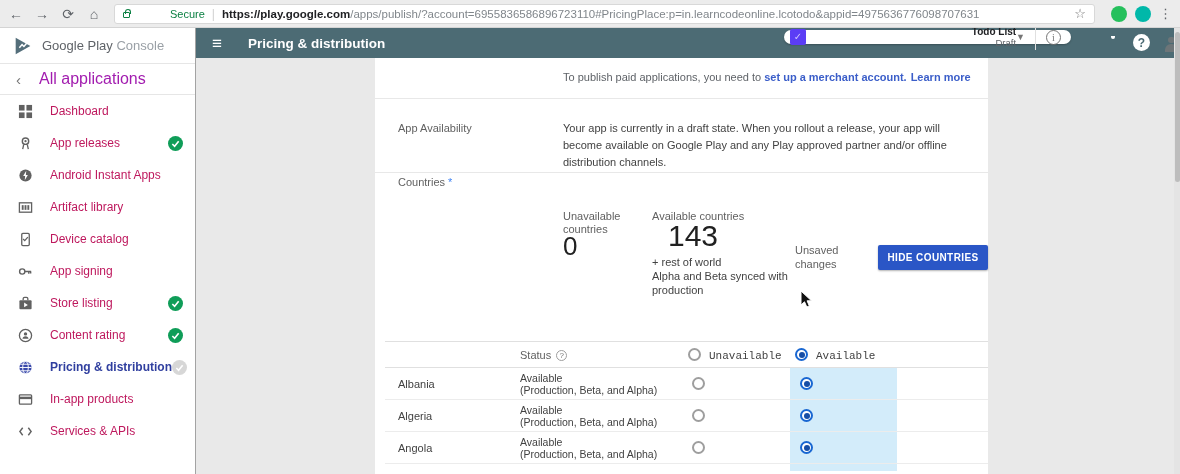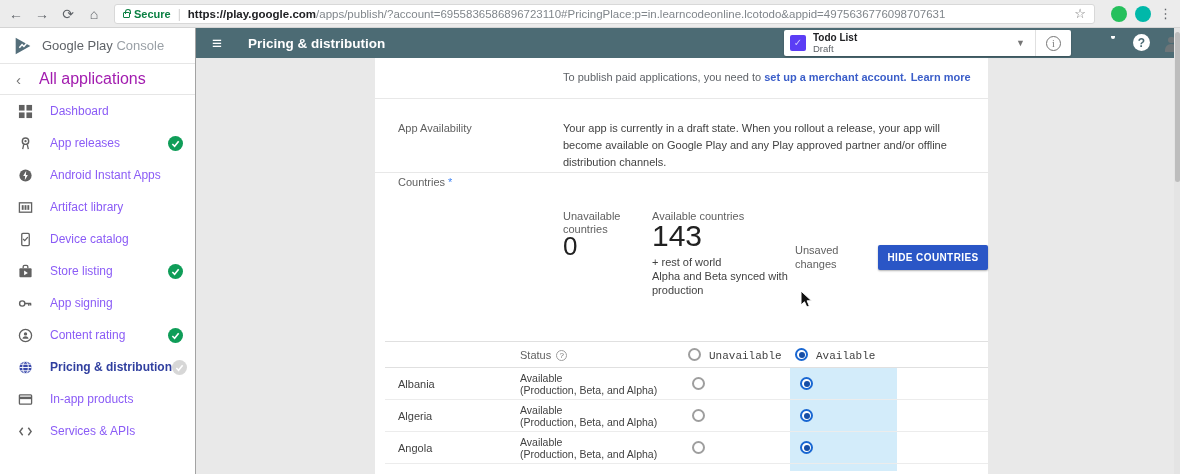--- a/index.html
+++ b/index.html
@@ -6,21 +6,21 @@
   html,body { width:1180px; height:474px; overflow:hidden;
     font-family:"Liberation Sans", sans-serif; background:#e9e9e9; }
 
   
   #browser-bar { position:absolute; top:0; left:0; width:1180px; height:28px;
     background:#ececec; border-bottom:1px solid #d4d4d4; display:flex; align-items:center; z-index:50;}
   .nav-ico { width:20px; height:20px; display:flex; align-items:center; justify-content:center;
     color:#5f6368; font-size:14px; margin-left:6px; cursor:pointer; }
   #omnibox { flex:1; height:20px; margin:0 8px 0 10px; background:#fff; border:1px solid #d8d8d8;
     border-radius:3px; display:flex; align-items:center; padding:0 8px; overflow:hidden; white-space:nowrap; }
-  #secure-chip { color:#0b8043; font-size:11px; font-weight:bold; display:flex; align-items:center; }
+  #secure-chip { color:#0b8043; font-size:11px; font-weight:normal; display:flex; align-items:center;gap:36px; }
   .lock { display:inline-block; width:7px; height:6px; border:1.5px solid #0b8043; border-radius:1px;
     position:relative; margin-right:4px; margin-top:2px; }
   .lock:before { content:""; position:absolute; top:-4px; left:0.5px; width:4px; height:4px;
     border:1.5px solid #0b8043; border-bottom:none; border-radius:3px 3px 0 0; }
   .omni-sep { color:#d0d0d0; margin:0 7px; font-size:12px; }
   #url-text { font-size:11.5px; color:#202124; overflow:hidden; text-overflow:ellipsis; flex:1;}
   #url-text .path { color:#80868b; }
   .star { color:#757575; font-size:13px; margin-left:6px; cursor:pointer;}
   .ext-ico { width:16px; height:16px; border-radius:50%; margin-left:8px; cursor:pointer; }
   #menu-dots { color:#5f6368; font-size:13px; margin:0 8px; letter-spacing:0; cursor:pointer;}
@@ -32,37 +32,37 @@
   #logo-row svg { flex:none; }
   #logo-text { font-size:13px; color:#5f6368; margin-left:8px; white-space:nowrap; }
   #logo-text .lite { color:#9aa0a6; }
   #back-row { height:31px; display:flex; align-items:center; padding-left:16px;
     border-bottom:1px solid #e6e6e6; cursor:pointer; }
   #back-row .chev { color:#757575; font-size:15px; margin-right:18px; }
   #back-row .lbl { font-size:16px; color:#a21caf; }
   .side-item { height:32px; display:flex; align-items:center; padding:0 12px 0 17px;
     cursor:pointer; color:#5f6368; }
   .side-item .ico { width:17px; height:17px; flex:none; display:flex; align-items:center; justify-content:center; }
-  .side-item .lbl { font-size:12px; color:#8b5cf6; margin-left:16px; flex:1; white-space:nowrap; }
+  .side-item .lbl { font-size:12px; color:#be185d; margin-left:16px; flex:1; white-space:nowrap; }
   .side-item.active .lbl { color:#303f9f; font-weight:bold; }
   .side-item.active { color:#3949ab; }
   .badge { width:15px; height:15px; border-radius:50%; flex:none; display:flex;
     align-items:center; justify-content:center; }
   .badge svg { display:block; }
   .badge.green { background:#0f9d58; }
   .badge.gray  { background:#d7d7d7; }
 
   
   #app-header { position:absolute; top:28px; left:196px; right:0; height:30px;
     background:#4c6b74; display:flex; align-items:center; z-index:20; }
   #hamburger { color:#fff; font-size:17px; margin-left:16px; cursor:pointer; line-height:1;}
   #page-title { color:#fff; font-size:13.5px; font-weight:bold; margin-left:26px; }
-  #app-selector { position:absolute; left:588px; top:2px; width:287px; height:26px; background:#fff;
-    border-radius:2px; display:flex; align-items:center; padding-left:6px; cursor:pointer;
-    box-shadow:0 1px 2px rgba(0,0,0,.25); }
+  #app-selector { position:absolute; left:588px; top:2px; width:287px; height:14px; background:#fff;
+    border-radius:10px; display:flex; align-items:center; padding-left:6px; cursor:pointer;
+    box-shadow:0 1px 2px rgba(0,0,0,.25);text-align:right; }
   #app-icon { width:16px; height:16px; border-radius:2px; background:#5b3df5; position:relative; flex:none;}
   #app-icon:after { content:"✓"; position:absolute; inset:0; color:#cfc4ff; font-size:10px;
     text-align:center; line-height:16px;}
   #app-texts { margin-left:7px; flex:1; }
   #app-name { font-size:10px; font-weight:bold; color:#202124; line-height:11px; }
   #app-status { font-size:9.5px; color:#5f6368; line-height:11px; }
   #app-caret { color:#757575; font-size:9px; margin-right:10px; }
   #selector-divider { width:1px; height:26px; background:#e0e0e0; }
   #info-ico { width:15px; height:15px; border:1.5px solid #757575; border-radius:50%; color:#757575;
     font-size:10px; display:flex; align-items:center; justify-content:center; margin:0 10px; font-family:"Liberation Serif",serif; }
@@ -210,40 +210,40 @@
         <svg width="15" height="15" viewBox="0 0 16 16">
           <rect x="4" y="1.5" width="8" height="13" rx="1.2" fill="none" stroke="#616161" stroke-width="1.4"></rect>
           <polyline points="5.5,7.5 7.2,9.2 10.5,5.5" fill="none" stroke="#616161" stroke-width="1.4"></polyline>
         </svg>
       </span>
     <span class="lbl">Device catalog</span>
   </div>
   <div class="side-item">
     <span class="ico">
         <svg width="15" height="15" viewBox="0 0 16 16">
+          <circle cx="4.5" cy="8" r="2.8" fill="none" stroke="#616161" stroke-width="1.5"></circle>
+          <path d="M7.3 8 H14 M11.5 8 V10.5 M13.5 8 V10" stroke="#616161" stroke-width="1.5"></path>
+        </svg>
+      </span>
+    <span class="lbl">App signing</span>
+  </div>
+  <div class="side-item">
+    <span class="ico">
+        <svg width="15" height="15" viewBox="0 0 16 16">
           <rect x="1.5" y="4.5" width="13" height="9.5" rx="1" fill="#616161"></rect>
           <path d="M5.5 4.5 V3 a1.5 1.5 0 0 1 1.5 -1.5 h2 a1.5 1.5 0 0 1 1.5 1.5 V4.5" fill="none" stroke="#616161" stroke-width="1.4"></path>
           <polygon points="6.5,7 6.5,12 10.5,9.5" fill="#fff"></polygon>
         </svg>
       </span>
     <span class="lbl">Store listing</span>
     <span class="badge green">
         <svg width="9" height="9" viewBox="0 0 10 10">
           <polyline points="1.5,5.5 4,8 8.5,2.5" fill="none" stroke="#fff" stroke-width="1.8"></polyline>
         </svg>
       </span>
-  </div>
-  <div class="side-item">
-    <span class="ico">
-        <svg width="15" height="15" viewBox="0 0 16 16">
-          <circle cx="4.5" cy="8" r="2.8" fill="none" stroke="#616161" stroke-width="1.5"></circle>
-          <path d="M7.3 8 H14 M11.5 8 V10.5 M13.5 8 V10" stroke="#616161" stroke-width="1.5"></path>
-        </svg>
-      </span>
-    <span class="lbl">App signing</span>
   </div>
   <div class="side-item">
     <span class="ico">
         <svg width="15" height="15" viewBox="0 0 16 16">
           <circle cx="8" cy="8" r="6.5" fill="none" stroke="#616161" stroke-width="1.4"></circle>
           <circle cx="8" cy="6.3" r="1.8" fill="#616161"></circle>
           <path d="M4.8 11.5 c0-1.8 1.4-2.8 3.2-2.8 s3.2 1 3.2 2.8" fill="#616161"></path>
         </svg>
       </span>
     <span class="lbl">Content rating</span>
@@ -320,21 +320,21 @@
       <span class="body-text">Your app is currently in a draft state. When you rollout a release, your app will become available on Google Play and any Play approved partner and/or offline distribution channels.</span>
     </div>
 
     <div class="row-c">
       <span class="field-label" style="top:3px;"><span>Countries</span><span class="req">*</span></span>
 
       <span class="stat-lbl" style="left:188px; top:37px; width:72px;">Unavailable countries</span>
       <span class="big-num" style="left:188px; top:58px; font-size:26px;">0</span>
 
       <span class="stat-lbl" style="left:277px; top:37px;">Available countries</span>
-      <span class="big-num" style="left:277px; top:46px; font-size:30px;">143</span>
+      <span class="big-num" style="left:293px; top:46px; font-size:30px;">143</span>
       <span class="note" style="left:277px; top:82px;">+ rest of world</span>
       <span class="note" style="left:277px; top:96px; width:165px;">Alpha and Beta synced with production</span>
 
       <span class="note" style="left:420px; top:70px; width:60px; color:#616161;">Unsaved changes</span>
       <button id="hide-btn">HIDE COUNTRIES</button>
 
       <div id="country-table">
         <div class="t-head">
           <span class="cell-status-hd">
               <span>Status</span>

